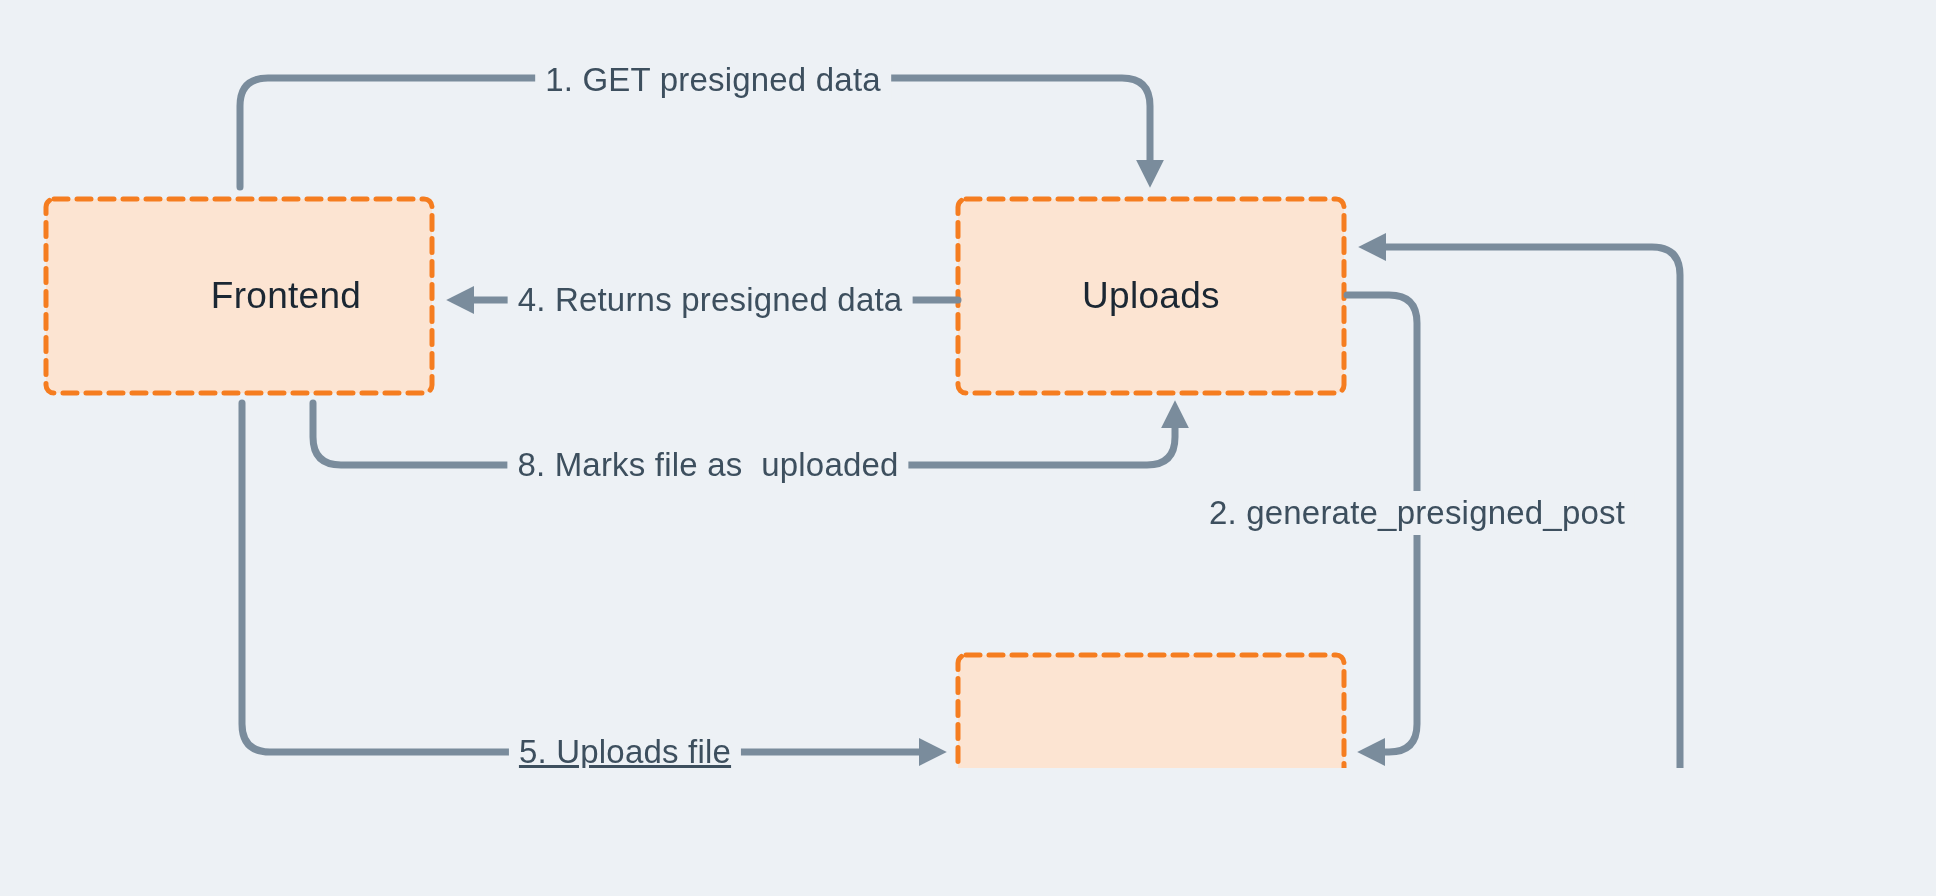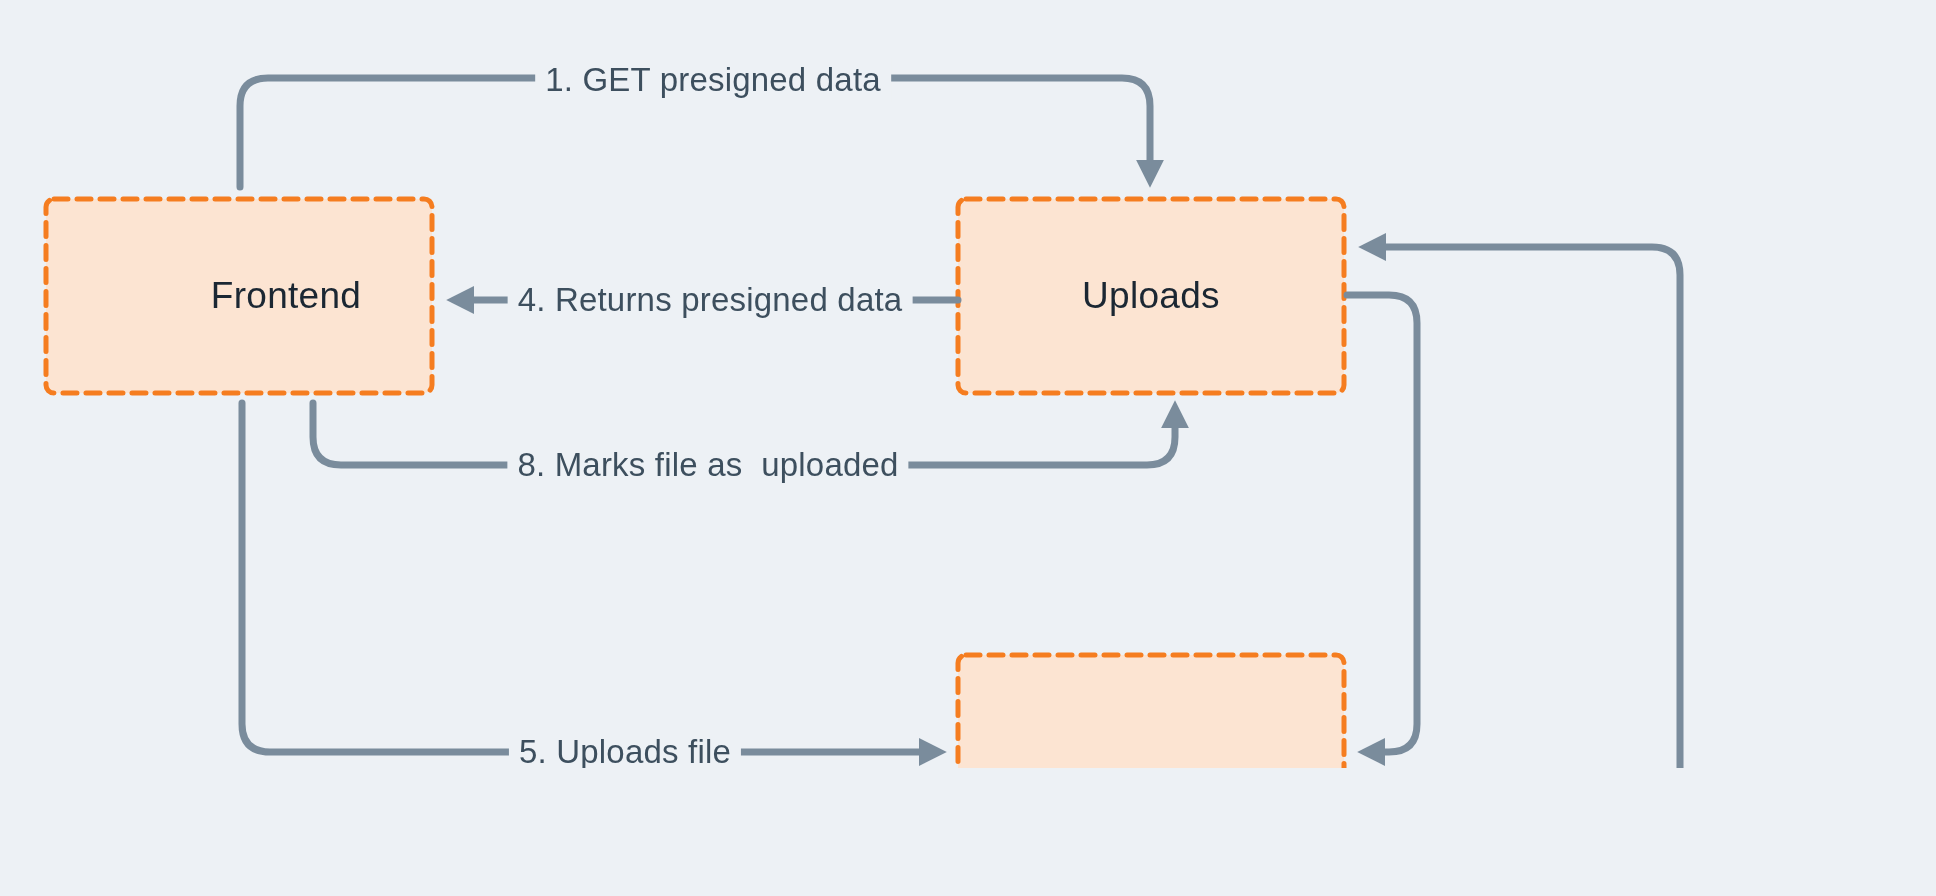--- a/index.html
+++ b/index.html
@@ -83,25 +83,26 @@
 
     <path class="arrow" d="M 1347 295 L 1389 295 Q 1417 295 1417 323 L 1417 724 Q 1417 752 1389 752 L 1381 752" marker-end="url(#ah)"></path>
 
     <path class="arrow" d="M 1347 801 L 1652 801 Q 1680 801 1680 773 L 1680 275 Q 1680 247 1652 247 L 1382 247" marker-end="url(#ah)"></path>
 
     <path class="arrow" d="M 242 403 L 242 724 Q 242 752 270 752 L 923 752" marker-end="url(#ah)"></path>
   </svg>
 
   <div class="edge-label" style="left:713px;  top:80px;">1. GET presigned data</div>
 
+  <div class="edge-label" style="left:1417px; top:513px;">2. generate_presigned_post</div>
 
 
   <div class="edge-label" style="left:710px;  top:300px;">4. Returns presigned data</div>
 
-  <div class="edge-label" style="left:625px;  top:752px;">5. Uploads file</div>
+  <div class="edge-label" style="left:625px;  top:752px;text-decoration:underline;">5. Uploads file</div>
 
   <div class="edge-label" style="left:708px;  top:465px;">8. Marks file as  uploaded</div>
 
   <div class="node-label" style="left:239px;  top:296px;margin-left:47px;">Frontend</div>
 
   <div class="node-label" style="left:1151px; top:296px;">Uploads</div>
 
   <div class="node-label" style="left:1151px; top:752px;margin-top:40px;">AWS S3</div>
 </div>
 

